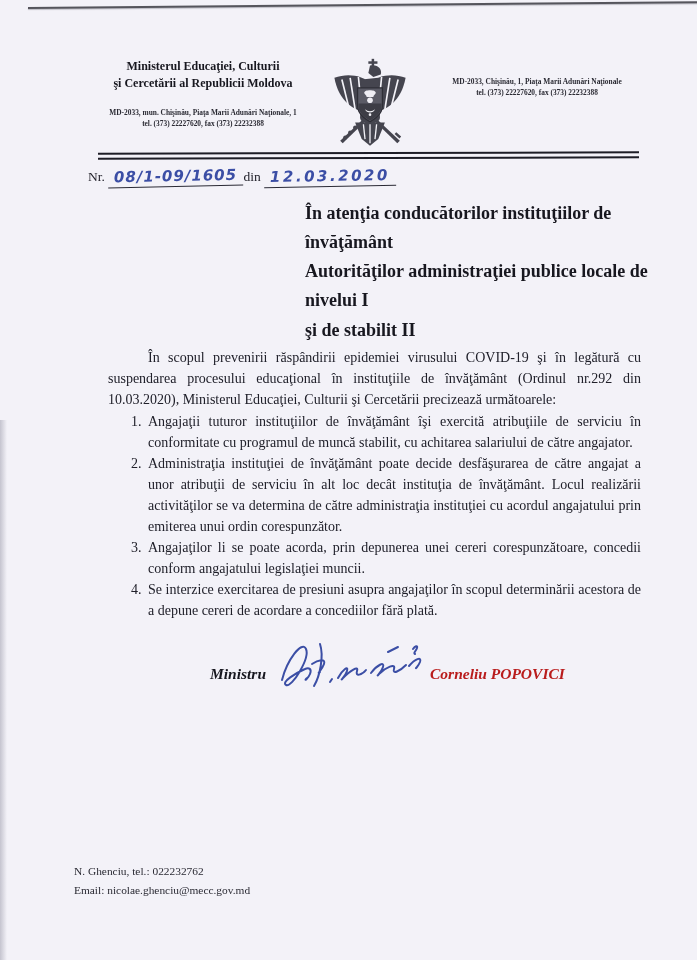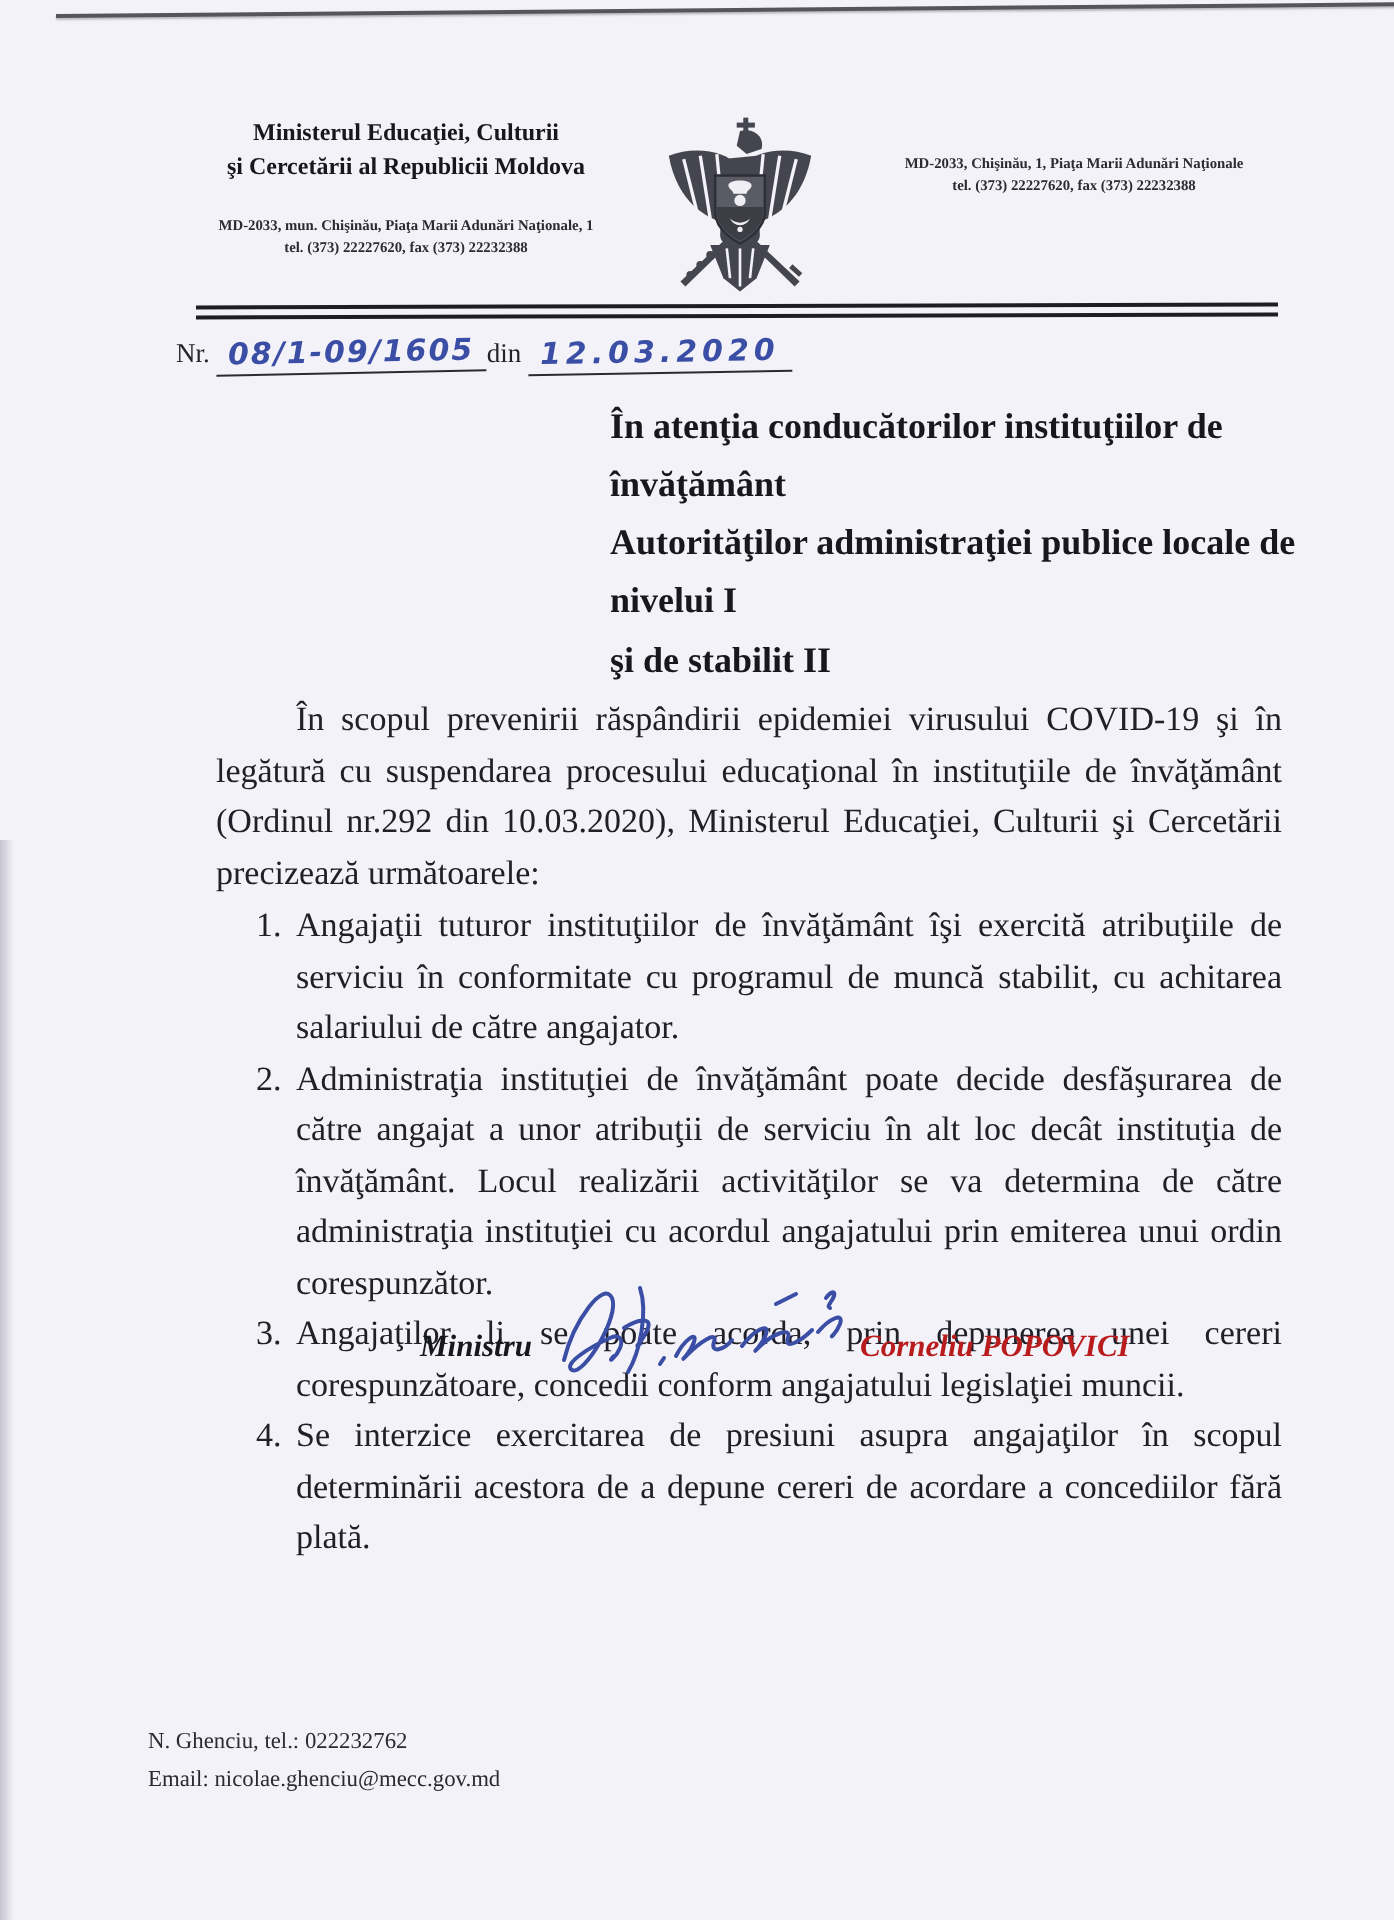--- a/index.html
+++ b/index.html
@@ -49,21 +49,21 @@
   .refline .num{transform:rotate(-1.2deg);}
   .refline .date{letter-spacing:2.5px;transform:rotate(-1deg);}
   
   .addressee{
     position:absolute;top:199px;left:305px;width:348px;
     font-weight:bold;font-size:18px;line-height:1.62;color:#17171f;
   }
   
   .body{
     position:absolute;top:347px;left:108px;width:533px;
-    font-size:17px;line-height:1.5;text-align:justify;color:#20202a;
+    font-size:14px;line-height:1.5;text-align:justify;color:#20202a;
   }
   .body .intro{margin:0;text-indent:40px;}
   .body ol{margin:1px 0 0 0;padding-left:37px;}
   .body li{padding-left:3px;margin:0;text-align:justify;}
   
   .sigrow{position:absolute;top:634px;left:210px;display:flex;align-items:center;font-style:italic;}
   .sigrow .role{font-weight:bold;font-size:15.5px;color:#17171f;align-self:center;margin-top:18px;}
   .sig-svg{width:150px;height:62px;margin:0 4px 0 10px;flex:none;}
   .sigrow .name{font-weight:bold;font-size:15.5px;color:#b91c1c;align-self:center;margin-top:18px;white-space:nowrap;}
   

